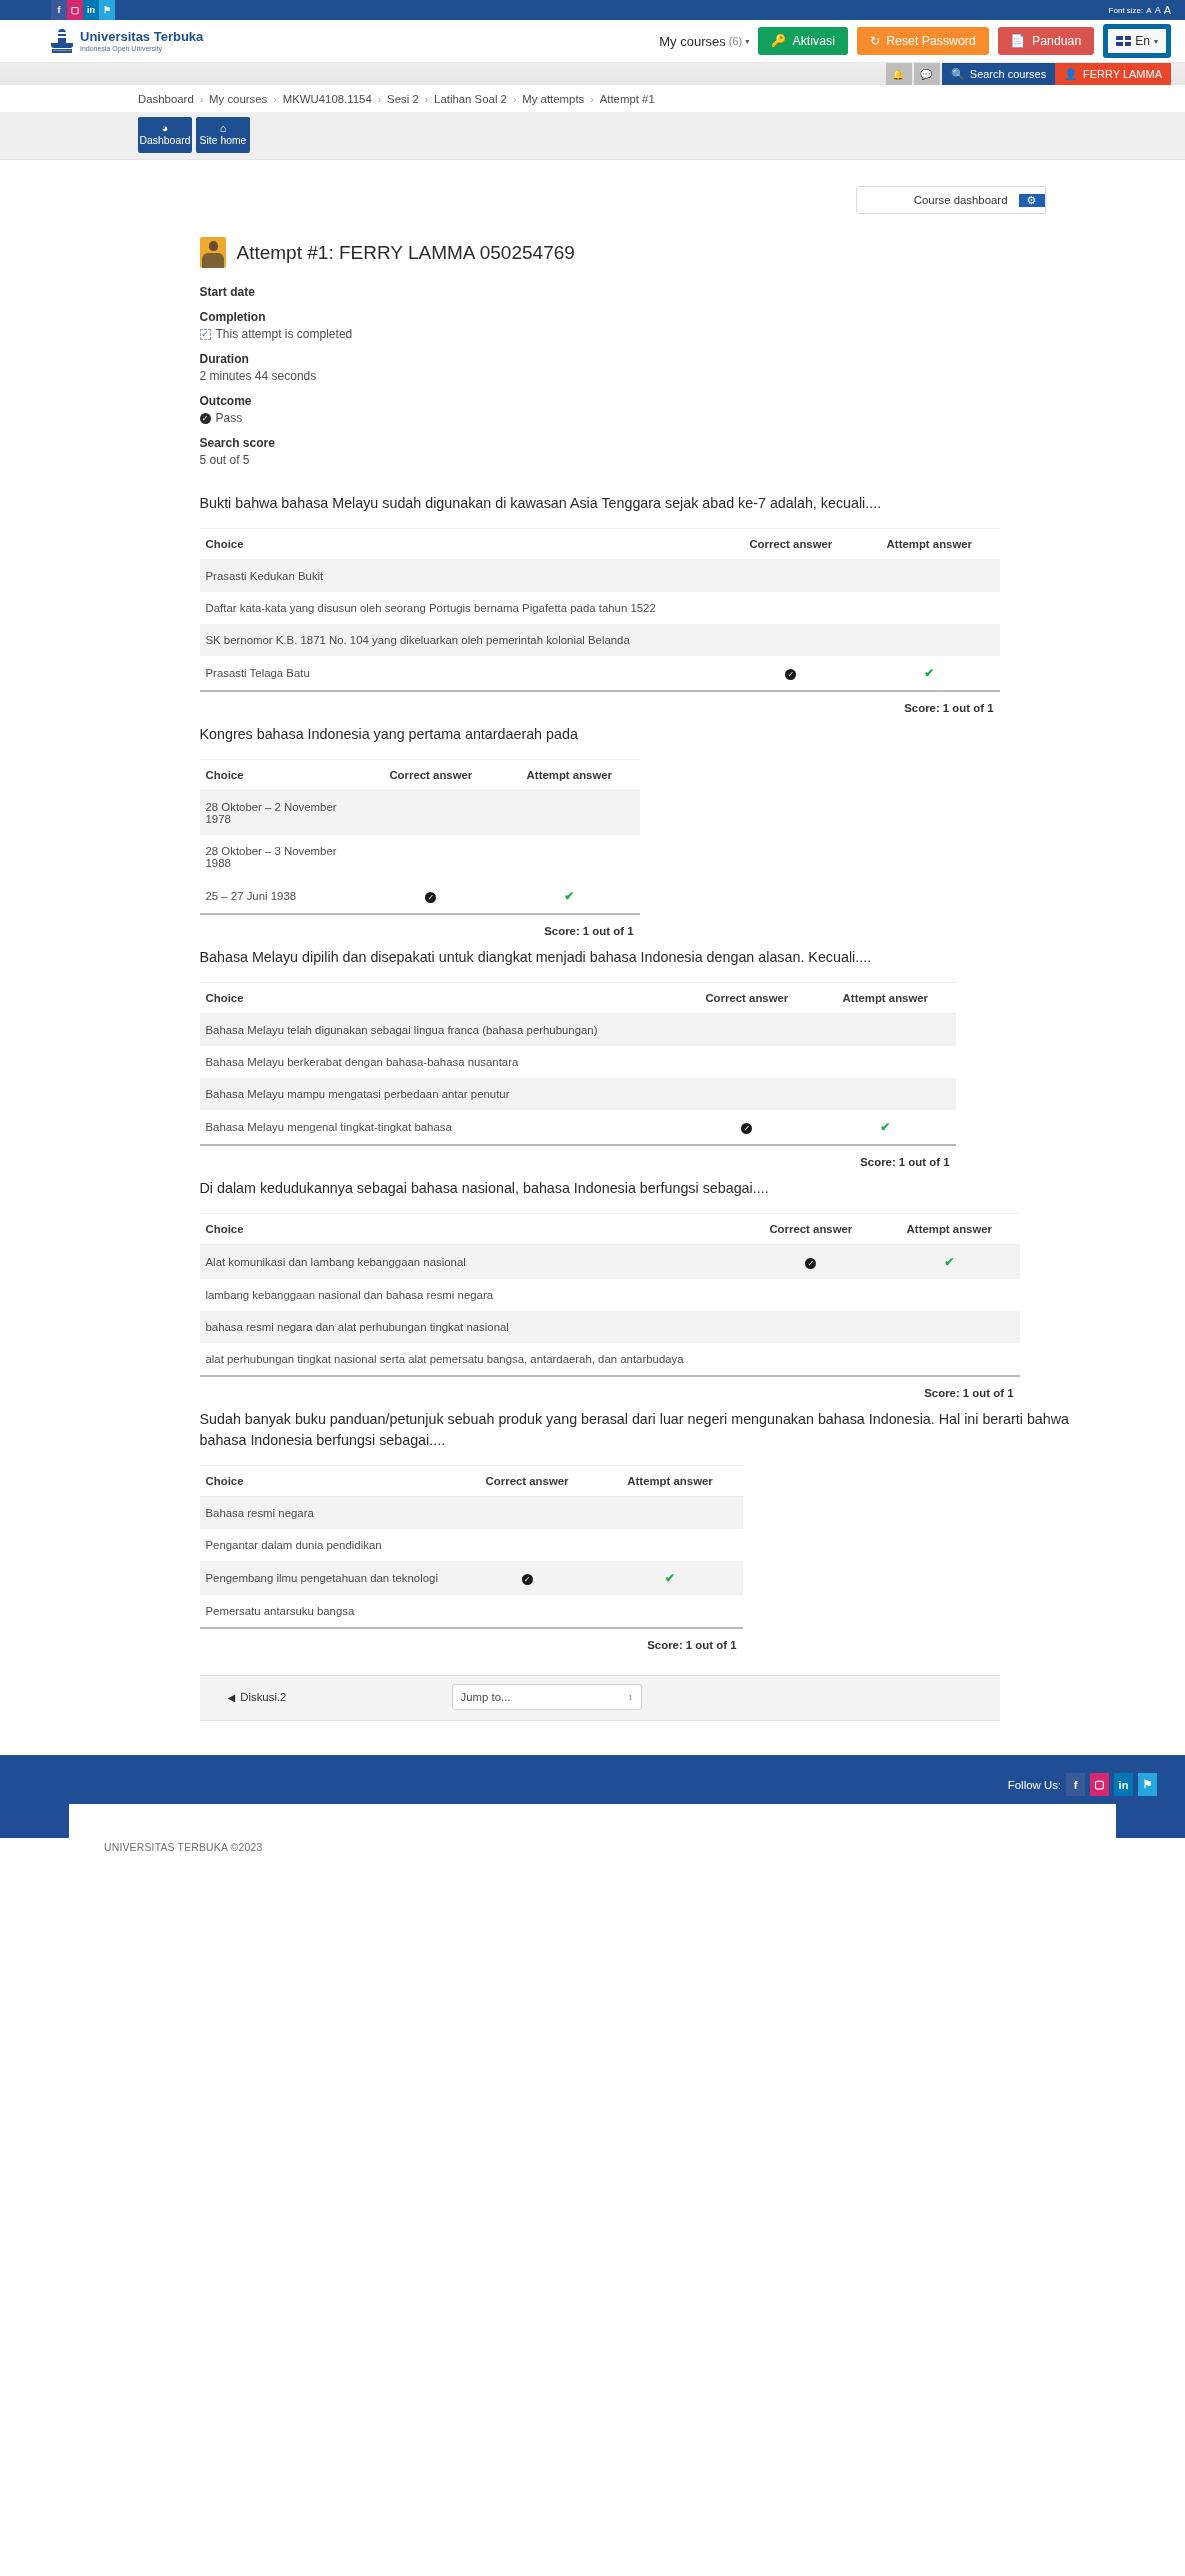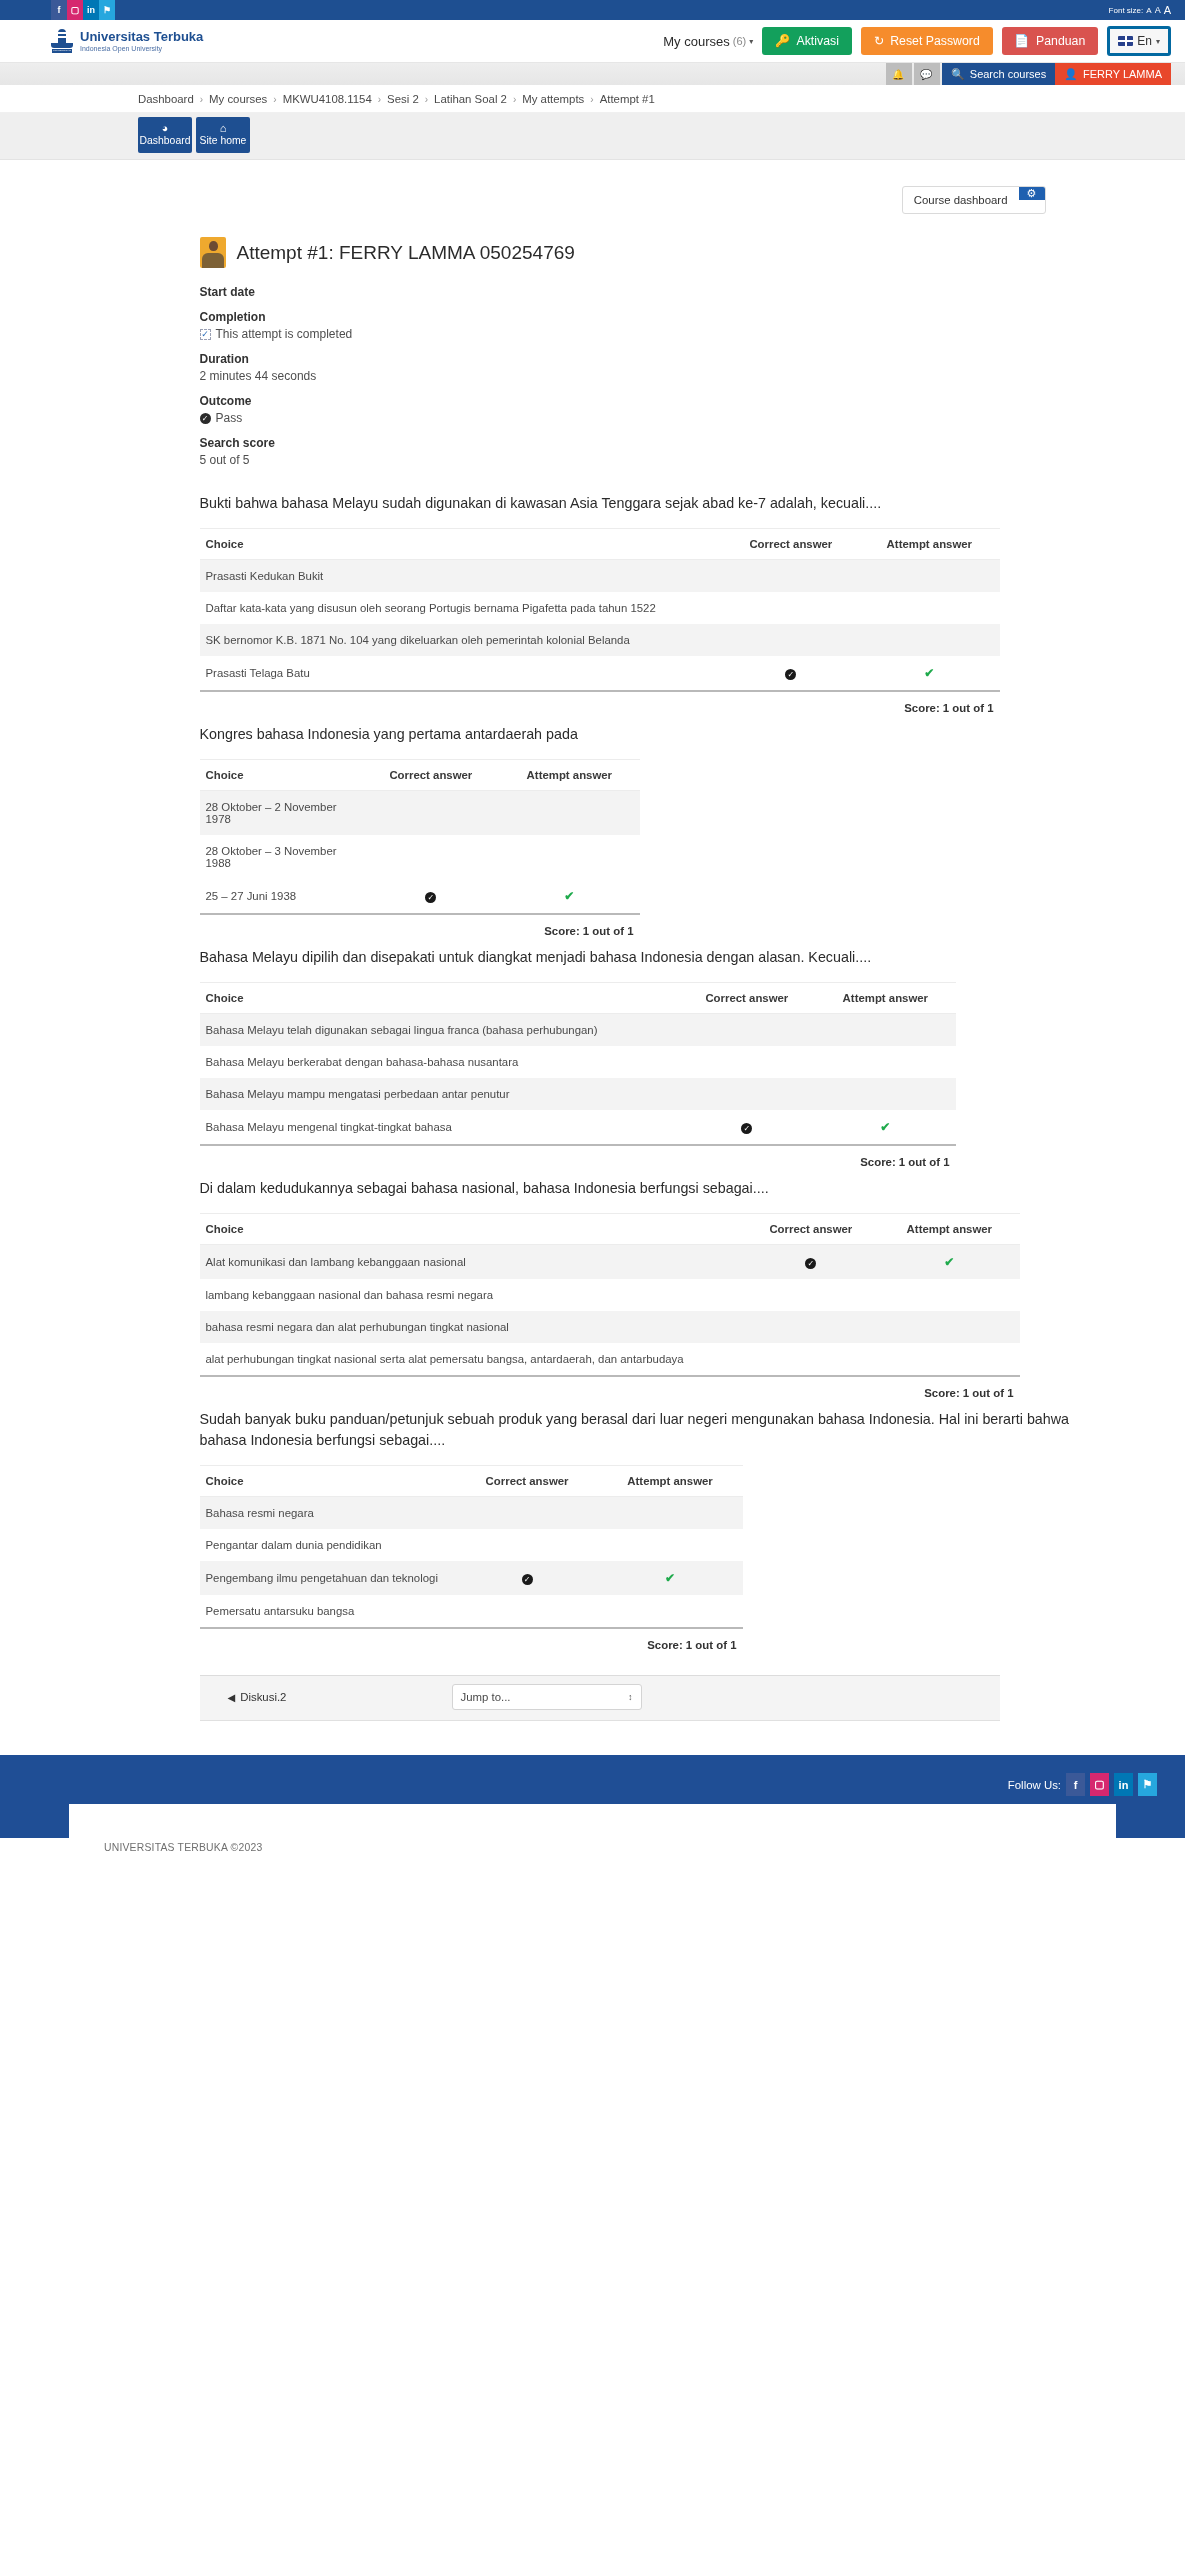--- a/index.html
+++ b/index.html
@@ -101,21 +101,21 @@
     display:inline-flex; align-items:center; gap:6px;
     color:#fff; font-size:12.3px; border:none; border-radius:3px;
     padding:7px 13px; cursor:pointer; white-space:nowrap;
     font-family:"Liberation Sans", sans-serif;
   }
   .btn-green  { background:#13a05c; }
   .btn-orange { background:#f68c2c; }
   .btn-red    { background:#d9534f; }
   .lang {
     display:inline-flex; align-items:center; gap:4px;
-    background:#f7f7f7; border:3px solid #0369a1; border-radius:3px;
+    background:#f7f7f7; border:5px solid #0369a1; border-radius:3px;
     padding:5px 8px; font-size:12px; color:#333; cursor:pointer;
   }
   .flag {
     width:15px; height:10px; background:#27408b; position:relative; display:inline-block;
     overflow:hidden; border-radius:1px;
   }
   .flag:before{
     content:""; position:absolute; left:0; top:4px; width:15px; height:2px; background:#fff;
   }
   .flag:after{
@@ -172,22 +172,22 @@
   .navbtn .lb { font-size:10.4px; display:block; line-height:12px; }
 
   
   .page { background:#fff; padding-bottom:4px; }
   .container { width:998px; margin:0 auto; padding:0 0 0 0; position:relative; }
 
   .coursedash-wrap {
     display:flex; justify-content:flex-end; padding-top:26px; padding-right:46px;
   }
   .coursedash {
-    display:flex; align-items:flex-start;
-    border:1px solid #dadada; border-radius:3px; overflow:hidden; background:#fff;
+    display:flex; align-items:center;
+    border:1px solid #dadada; border-radius:3px; overflow:hidden; background:#fff;padding-left:46px;
   }
   .coursedash .lbl {
     padding:7px 11px; font-size:11.4px; color:#333; cursor:pointer;
   }
   .coursedash .gear {
     background:#1f60b0; color:#fff; width:26px;
     display:flex; align-items:center; justify-content:center; font-size:11px; cursor:pointer;
   }
 
   .attempt-head {

